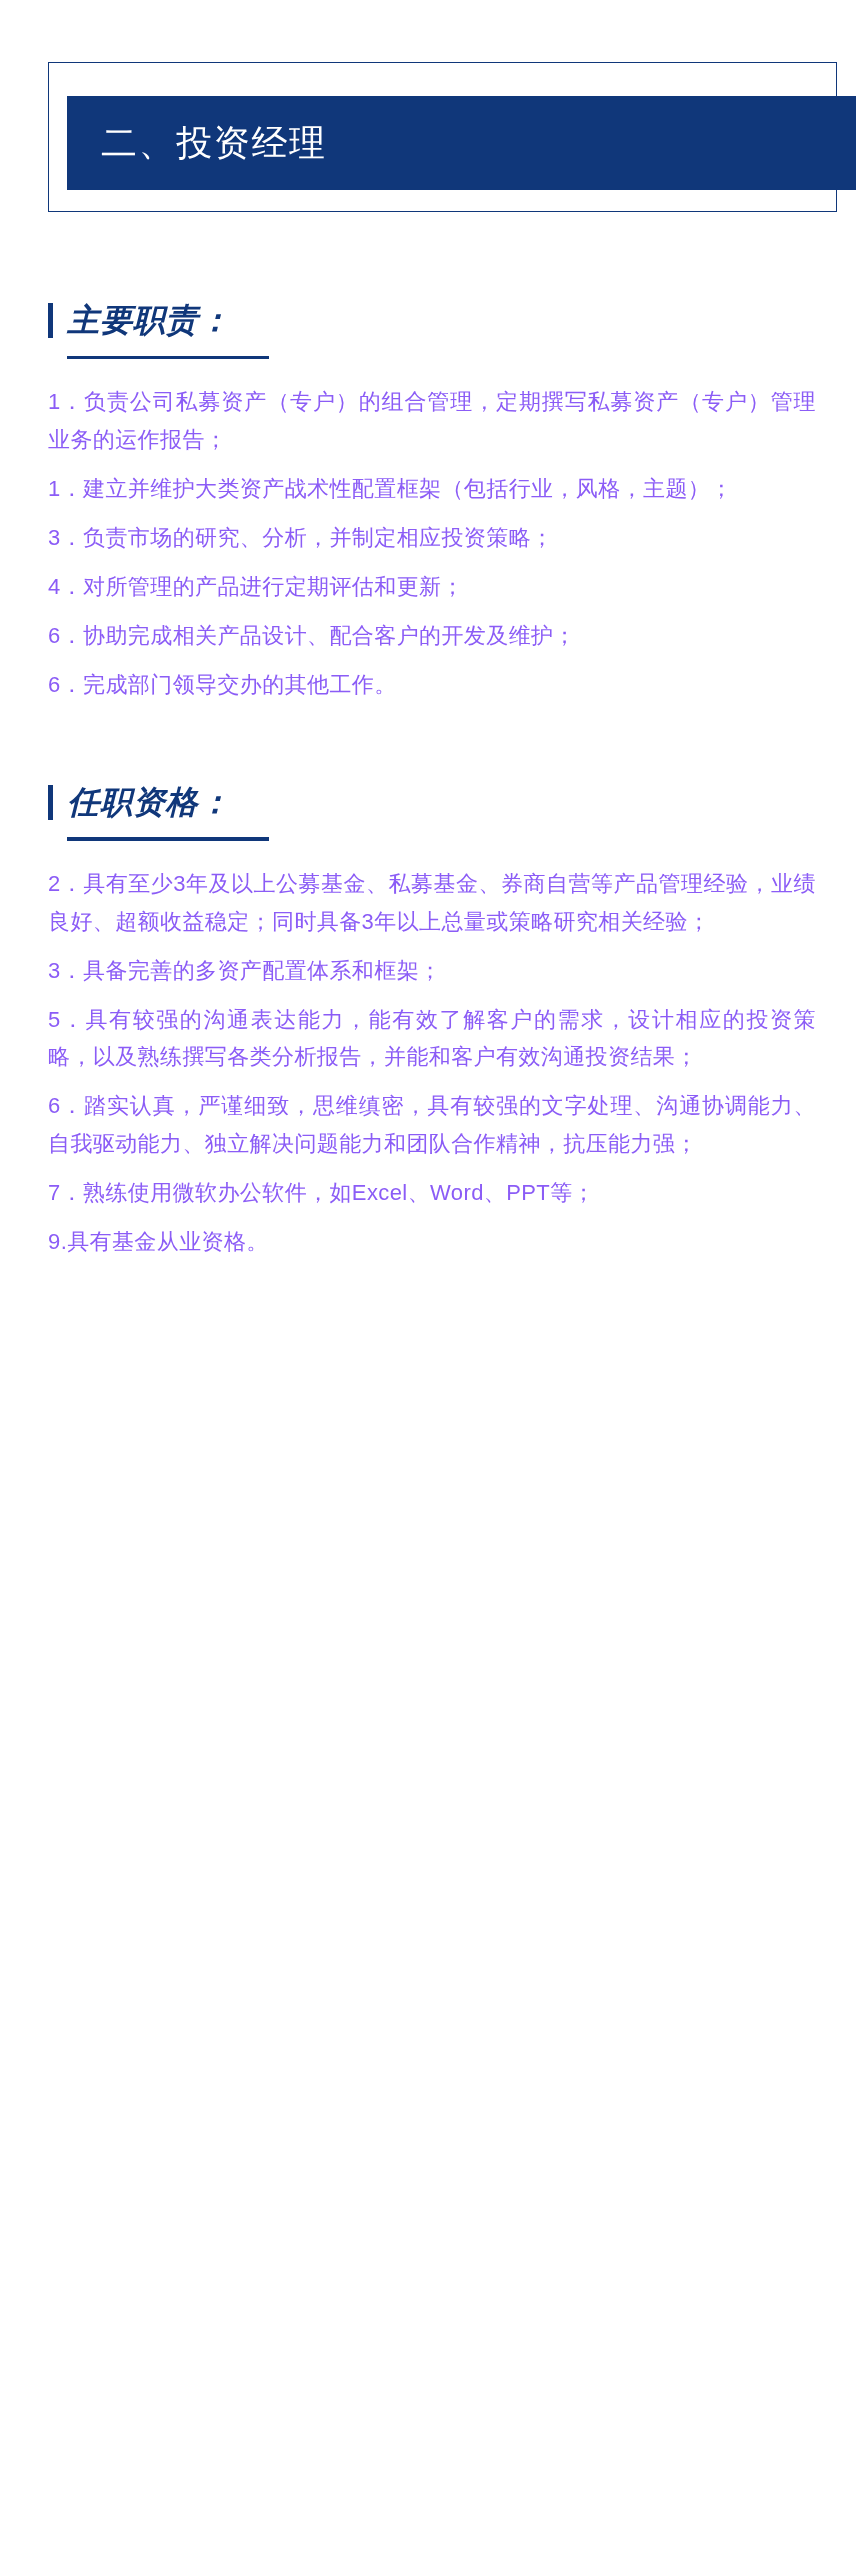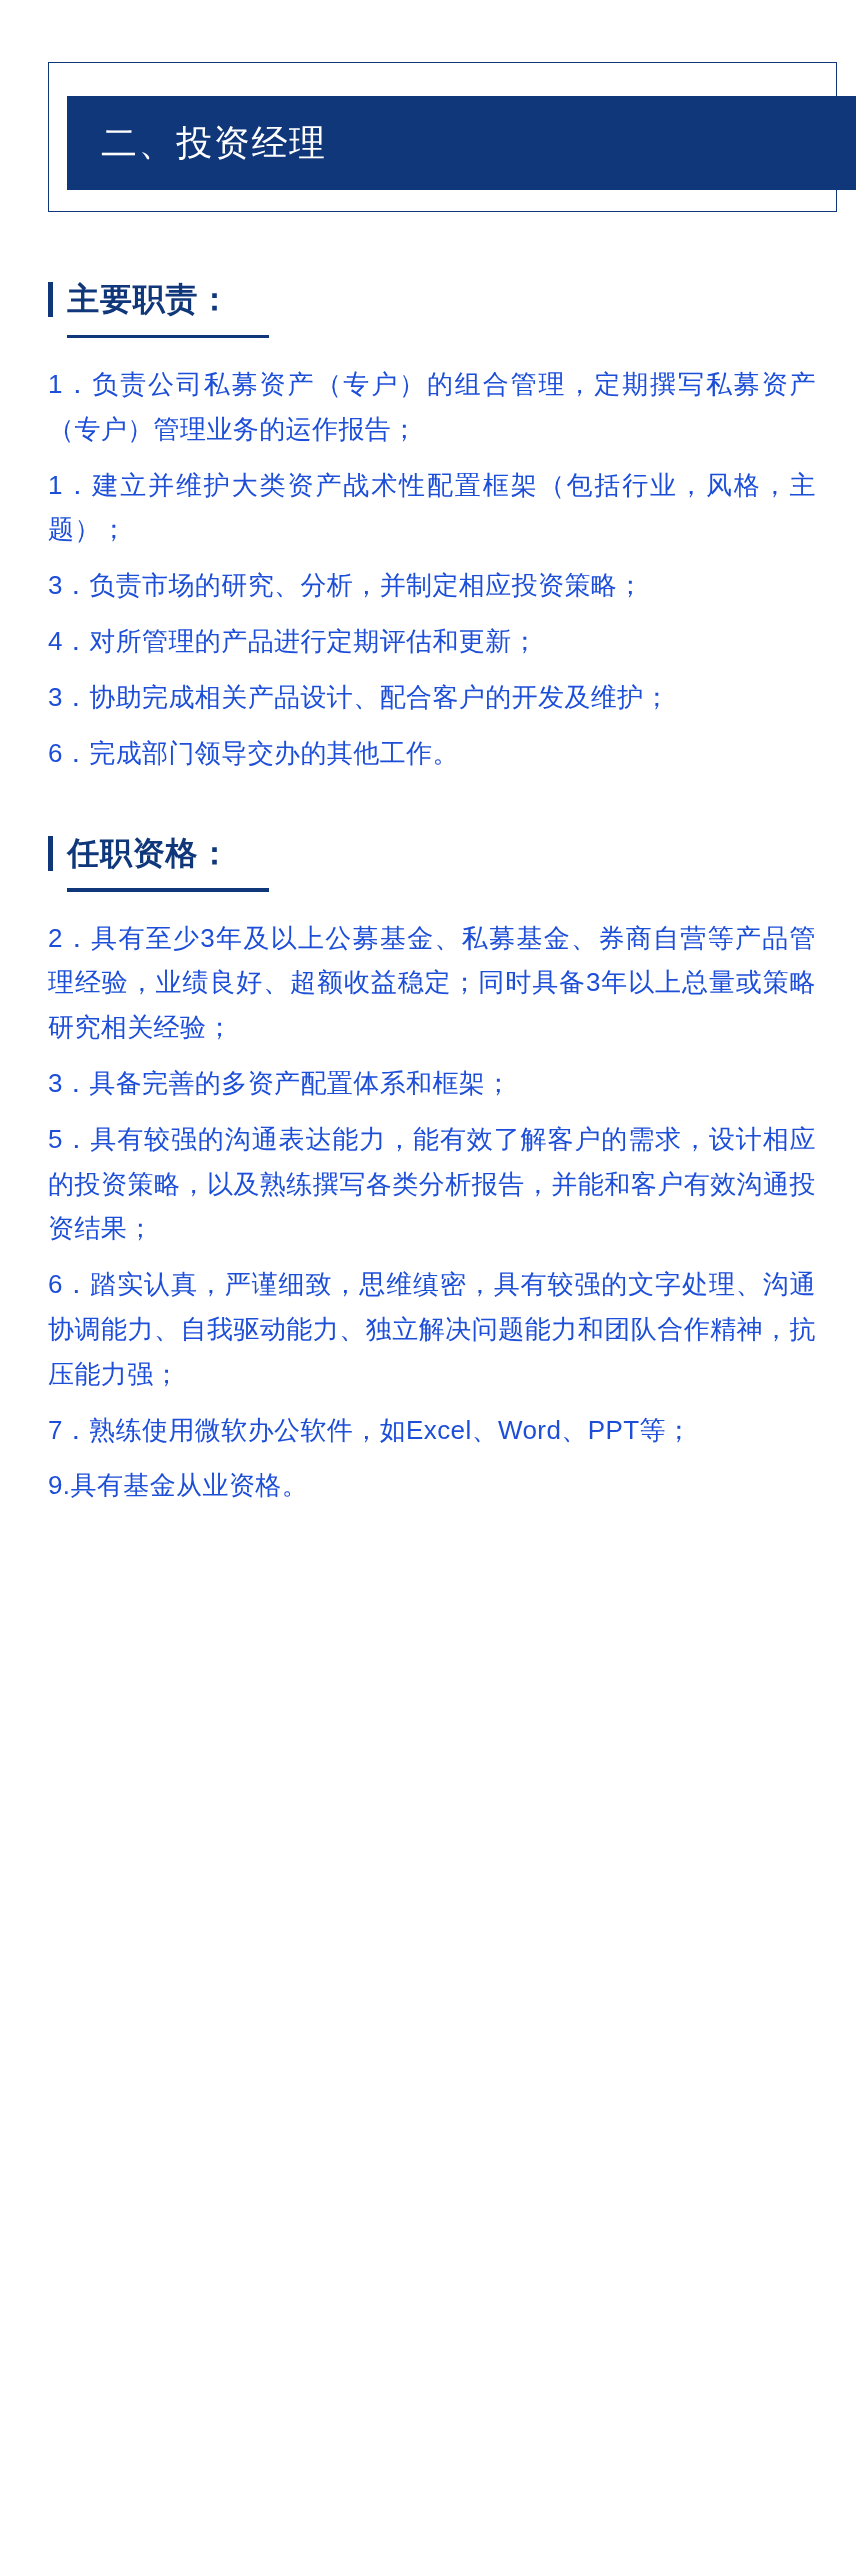--- a/index.html
+++ b/index.html
@@ -67,22 +67,23 @@
     background: #10377a;
     z-index: 2;
   }
 
   
   .section {
     margin: 0 48px;
   }
   .section-head {
     display: flex;
-    margin-top: 60px;
+    margin-top: 81px;
     margin-bottom: 12.8px;
+    font-style: italic;
   }
   .section-head .bar {
     width: 4.8px;
     height: 35px;
     background: #10377a;
     margin-right: 14.4px;
     flex: none;
   }
   .section-head .txt {
     font-size: 32px;
@@ -101,23 +102,23 @@
     margin-top: 1.6px;
     margin-bottom: 24px;
   }
 
   
   .items {
     margin: 0;
     padding: 0;
   }
   .item {
-    font-size: 26px;
+    font-size: 22px;
     line-height: 1.72;
-    color: #1d4ed8;
+    color: #8b5cf6;
     margin: 0 0 11.2px 0;
     text-align: justify;
     letter-spacing: 0.4px;
     word-break: break-all;
   }
   .tail-space { height: 56px; }
 </style>
 </head>
 <body>
 
@@ -136,21 +137,21 @@
       <div class="bar"></div>
       <div class="txt">主要职责：</div>
     </div>
     <div class="section-underline"></div>
 
     <div class="items">
       <p class="item">1．负责公司私募资产（专户）的组合管理，定期撰写私募资产（专户）管理业务的运作报告；</p>
       <p class="item">1．建立并维护大类资产战术性配置框架（包括行业，风格，主题）；</p>
       <p class="item">3．负责市场的研究、分析，并制定相应投资策略；</p>
       <p class="item">4．对所管理的产品进行定期评估和更新；</p>
-      <p class="item">3．协助完成相关产品设计、配合客户的开发及维护；</p>
+      <p class="item">6．协助完成相关产品设计、配合客户的开发及维护；</p>
       <p class="item">6．完成部门领导交办的其他工作。</p>
     </div>
   </div>
 
   <div class="section">
     <div class="section-head">
       <div class="bar"></div>
       <div class="txt">任职资格：</div>
     </div>
     <div class="section-underline"></div>

